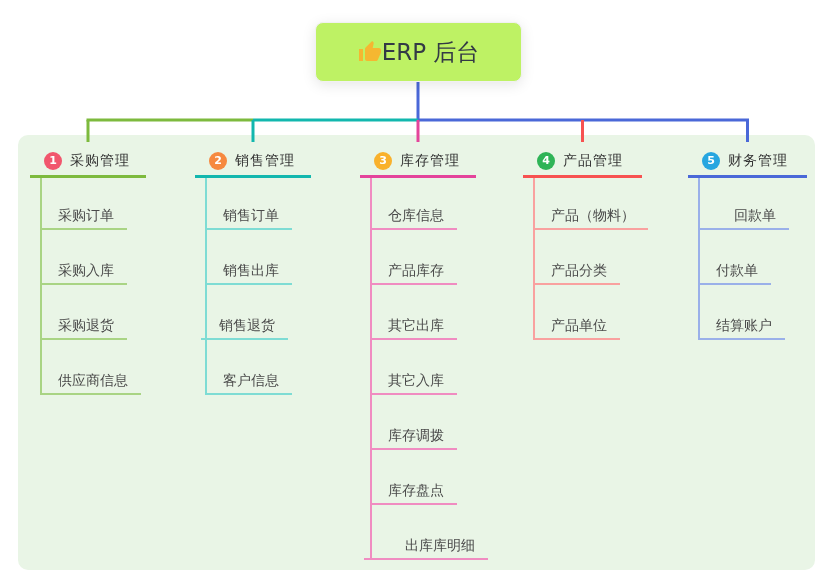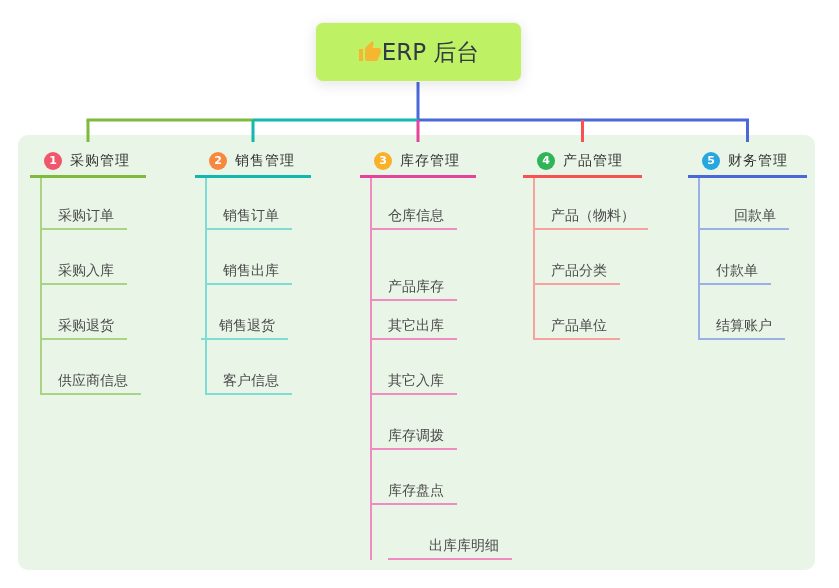--- a/index.html
+++ b/index.html
@@ -107,36 +107,36 @@
     </div>
     <div class="branch" style="left: 360px; top: 150px;">
       <div class="branch-head" style="width: 102px; border-bottom-color: rgb(228, 68, 155);">
         <span class="badge" style="background: rgb(249, 177, 44);">3</span>
         <span class="branch-title">库存管理</span>
       </div>
       <div class="trunk" style="left: 10px; top: 28px; height: 382px; background: rgb(240, 140, 193);"></div>
       <div class="child" style="left: 10px; top: 53px; border-bottom-color: rgb(240, 140, 193);">
         <span class="child-label">仓库信息</span>
       </div>
-      <div class="child" style="left: 10px; top: 108px; border-bottom-color: rgb(240, 140, 193); margin-top: 16px;">
+      <div class="child" style="left: 10px; top: 108px; border-bottom-color: rgb(240, 140, 193);">
         <span class="child-label">产品库存</span>
       </div>
       <div class="child" style="left: 10px; top: 163px; border-bottom-color: rgb(240, 140, 193);">
         <span class="child-label">其它出库</span>
       </div>
       <div class="child" style="left: 10px; top: 218px; border-bottom-color: rgb(240, 140, 193);">
         <span class="child-label">其它入库</span>
       </div>
       <div class="child" style="left: 10px; top: 273px; border-bottom-color: rgb(240, 140, 193);">
         <span class="child-label">库存调拨</span>
       </div>
       <div class="child" style="left: 10px; top: 328px; border-bottom-color: rgb(240, 140, 193); justify-content: flex-end;">
         <span class="child-label">库存盘点</span>
       </div>
-      <div class="child" style="left: 28px; top: 383px; border-bottom-color: rgb(240, 140, 193); padding-left: 41px;">
+      <div class="child" style="left: 4px; top: 383px; border-bottom-color: rgb(240, 140, 193); padding-left: 41px;">
         <span class="child-label">出库库明细</span>
       </div>
     </div>
     <div class="branch" style="left: 523px; top: 150px;">
       <div class="branch-head" style="width: 105px; border-bottom-color: rgb(247, 82, 81);">
         <span class="badge" style="background: rgb(47, 180, 87);">4</span>
         <span class="branch-title">产品管理</span>
       </div>
       <div class="trunk" style="left: 10px; top: 28px; height: 162px; background: rgb(249, 161, 159);"></div>
       <div class="child" style="left: 10px; top: 53px; border-bottom-color: rgb(249, 161, 159);">

